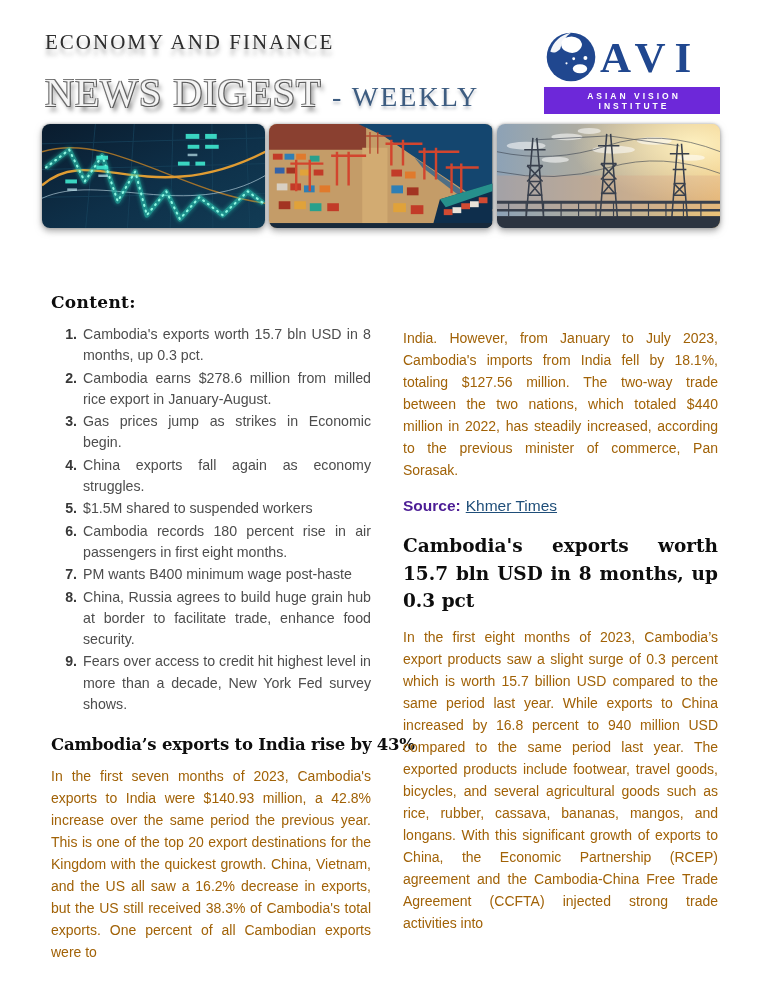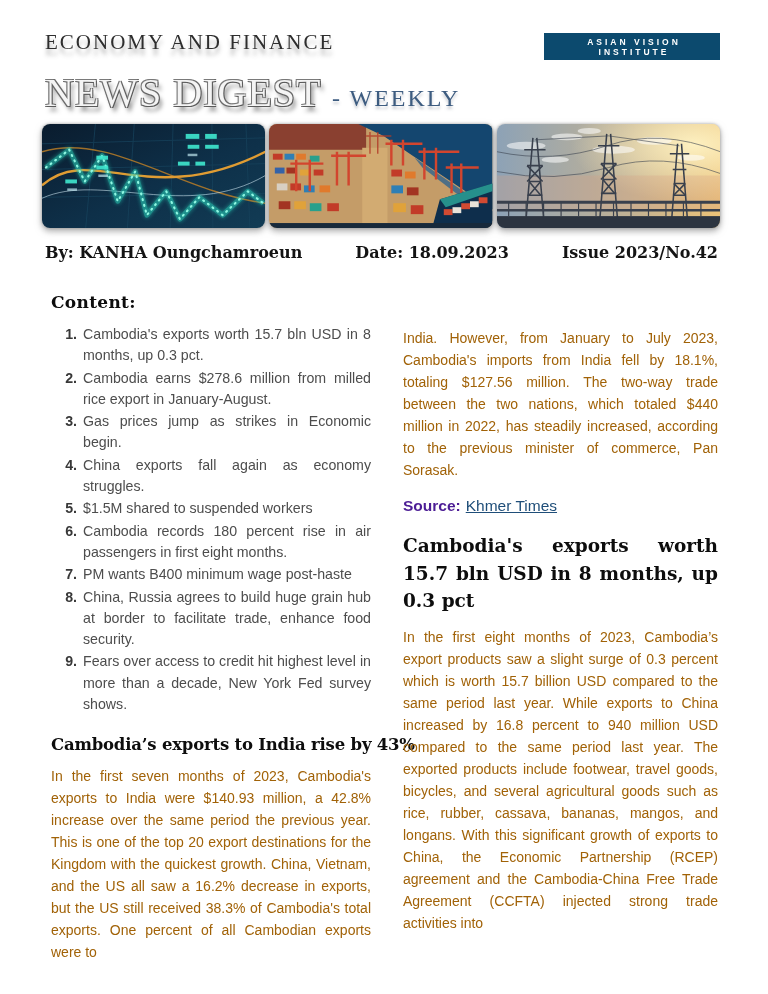--- a/index.html
+++ b/index.html
@@ -13,31 +13,31 @@
     font-family:"Liberation Serif", serif; font-size:21px; letter-spacing:2px;
     color:#2e2e2e; text-shadow:0 6px 4px rgba(90,90,90,0.45);
   }
   .main-line { margin-top:14px; white-space:nowrap; }
   .main-title {
     font-family:"Liberation Serif", serif; font-size:40px; letter-spacing:1px;
     color:#f4f4f4;
     text-shadow:1px 1px 0 #5a5a5a,-1px -1px 0 #7a7a7a,1px -1px 0 #6a6a6a,-1px 1px 0 #6a6a6a,3px 5px 4px rgba(50,50,50,0.55);
   }
   .weekly {
-    font-family:"Liberation Serif", serif; font-size:24px; letter-spacing:2px;
+    font-family:"Liberation Serif", serif; font-size:28px; letter-spacing:2px;
     color:#3d5c80; margin-left:6px; text-shadow:0 3px 3px rgba(90,100,120,0.35);
   }
   .logo { display:flex; flex-direction:column; align-items:stretch; width:176px; }
   .logo-top { display:flex; align-items:center; justify-content:flex-start; gap:2px; }
   .logo-acronym {
     font-family:"Liberation Serif", serif; font-weight:700; font-size:43px;
     color:#20478f; letter-spacing:9px; line-height:1;
   }
   .logo-bar {
-    margin-top:3px; background:#0c4a6e; color:#fff; text-align:center;
+    margin-top:3px; background:#6d28d9; color:#fff; text-align:center;
     font-size:8.5px; font-weight:700; letter-spacing:3px; padding:4px 2px 3px 6px;
   }
 
   
   .banner {
     position:absolute; top:124px; left:42px; right:40px; height:104px;
     display:flex; gap:4px; border-radius:10px;
     filter:drop-shadow(0 3px 3px rgba(110,110,110,0.55));
   }
   .banner-img { flex:1; border-radius:8px; overflow:hidden; box-shadow:0 0 3px rgba(140,140,140,0.7); }
@@ -86,20 +86,32 @@
 
   <header class="masthead">
     <div class="titles">
       <div class="category-title">ECONOMY AND FINANCE</div>
       <div class="main-line">
         <span class="main-title">NEWS DIGEST</span>
         <span class="weekly">- WEEKLY</span>
       </div>
     </div>
     <div class="logo">
+      <div class="logo-top">
+        <svg width="54" height="54" viewBox="0 0 60 60" aria-hidden="true">
+          <circle cx="30" cy="30" r="27" fill="#20478f"></circle>
+          <path d="M7,24 Q12,7 30,3 Q20,10 18,21 Q12,27 7,24 Z" fill="#ffffff" opacity="0.95"></path>
+          <path d="M23,9 q9,-4 16,1 q5,5 2,10 q-5,7 -13,5 q-8,-2 -9,-8 q0,-5 4,-8" fill="#ffffff"></path>
+          <ellipse cx="40" cy="43" rx="8" ry="5" fill="#ffffff"></ellipse>
+          <circle cx="46" cy="31" r="2.2" fill="#ffffff"></circle>
+          <circle cx="33" cy="32" r="1.6" fill="#ffffff"></circle>
+          <circle cx="25" cy="37" r="1.2" fill="#ffffff"></circle>
+        </svg>
+        <span class="logo-acronym">AVI</span>
+      </div>
       <div class="logo-bar">ASIAN VISION INSTITUTE</div>
     </div>
   </header>
 
   <div class="banner">
     <div class="banner-img">
       <svg viewBox="0 0 230 105" preserveAspectRatio="none" aria-hidden="true">
         <defs>
           <linearGradient id="sg1" x1="0" y1="0" x2="1" y2="1">
             <stop offset="0" stop-color="#0a1c2e"></stop>
@@ -244,25 +256,20 @@
             <path d="M0,28 Q58,40 113,22 T230,28"></path>
             <path d="M0,48 Q60,60 115,44 T230,50"></path>
             <path d="M39,16 L115,12 L188,22"></path>
           </g>
         </g>
         <rect y="93" width="230" height="12" fill="#2c3440"></rect>
       </svg>
     </div>
   </div>
 
-  <div class="byline">
-    <span>By: KANHA Oungchamroeun</span>
-    <span>Date: 18.09.2023</span>
-    <span>Issue 2023/No.42</span>
-  </div>
 
   <div class="columns">
 
     <div class="col col-left">
       <h2 class="content-heading">Content:</h2>
       <ol class="toc">
         <li>Cambodia's exports worth 15.7 bln USD in 8 months, up 0.3 pct.</li>
         <li>Cambodia earns $278.6 million from milled rice export in January-August.</li>
         <li>Gas prices jump as strikes in Economic begin.</li>
         <li>China exports fall again as economy struggles.</li>

